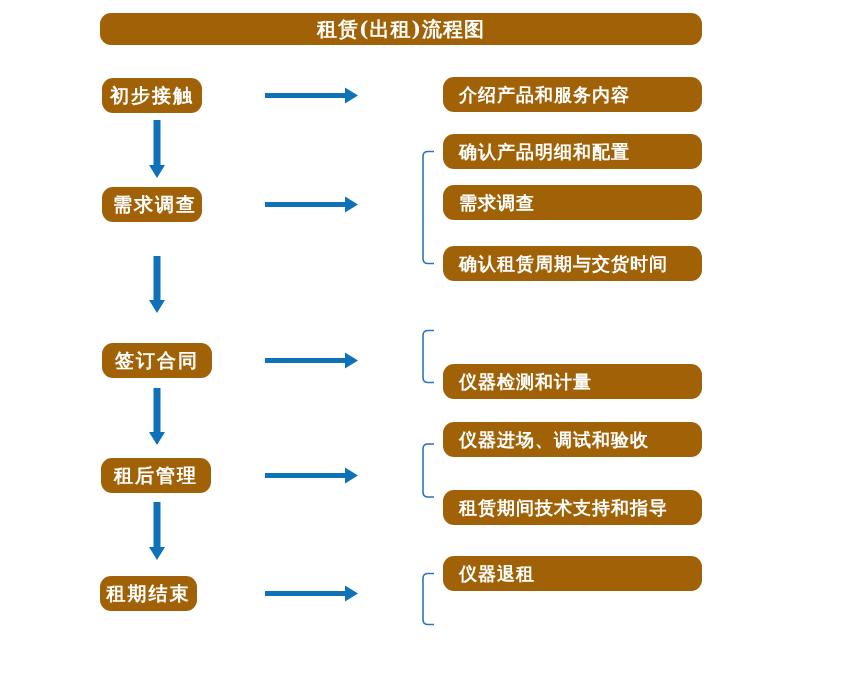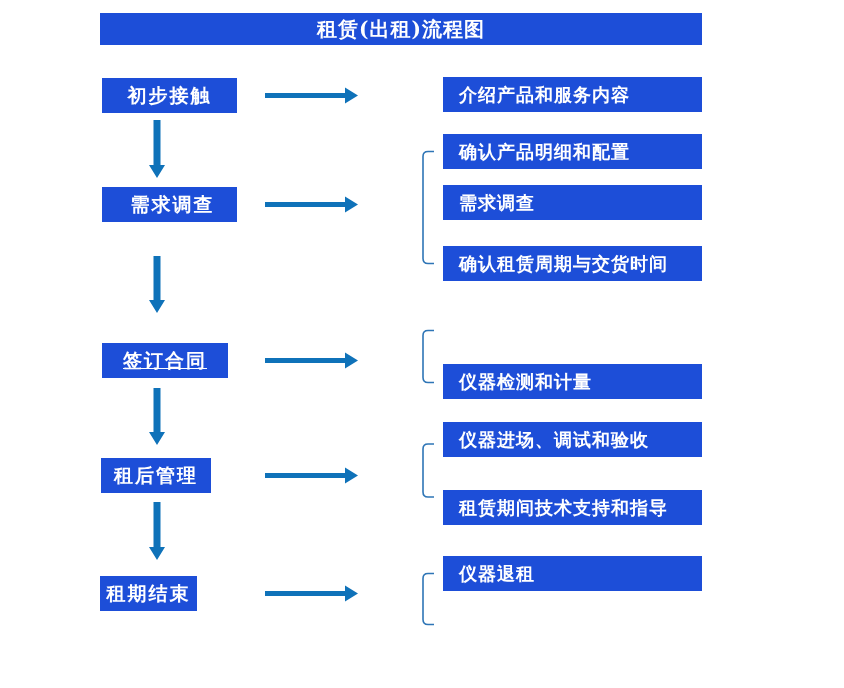--- a/index.html
+++ b/index.html
@@ -5,35 +5,36 @@
   html,body{margin:0;padding:0;background:#ffffff;}
   .canvas{
     position:relative;
     width:844px;height:688px;
     background:#ffffff;
     font-family:"DejaVu Serif","Liberation Serif",serif;
     overflow:hidden;
   }
   .bluebox{
     position:absolute;
-    background:#1d4ed8;
+    background:#a16207;
     color:#ffffff;
     font-weight:bold;
     display:flex;
     align-items:center;
     box-sizing:border-box;
+    border-radius:11px;
   }
   .titlebar{
     left:100px;top:13px;width:602px;height:32px;
     justify-content:center;
     font-size:20px;
     letter-spacing:1px;
   }
   .stage{
-    width:135px;height:35px;
+    width:100px;height:35px;
     justify-content:center;
     font-size:19px;
     letter-spacing:2px;
   }
   .detail{
     left:443px;width:259px;height:35px;
     justify-content:flex-start;
     padding-left:16px;
     font-size:18px;
     letter-spacing:1px;
@@ -47,21 +48,21 @@
 </style>
 </head>
 <body>
 
 <div class="canvas">
 
   <div class="bluebox titlebar">租赁(出租)流程图</div>
 
   <div class="bluebox stage" style="left:102px;top:78px;">初步接触</div>
   <div class="bluebox stage" style="left:102px;top:187px;padding-left:6px;">需求调查</div>
-  <div class="bluebox stage" style="left:102px;top:343px;width:126px;text-decoration:underline;">签订合同</div>
+  <div class="bluebox stage" style="left:102px;top:343px;width:110px;">签订合同</div>
   <div class="bluebox stage" style="left:101px;top:458px;width:110px;">租后管理</div>
   <div class="bluebox stage" style="left:100px;top:576px;width:97px;">租期结束</div>
 
   <div class="bluebox detail" style="top:77px;">介绍产品和服务内容</div>
   <div class="bluebox detail" style="top:134px;">确认产品明细和配置</div>
   <div class="bluebox detail" style="top:185px;">需求调查</div>
   <div class="bluebox detail" style="top:246px;">确认租赁周期与交货时间</div>
   <div class="bluebox detail" style="top:364px;">仪器检测和计量</div>
   <div class="bluebox detail" style="top:422px;">仪器进场、调试和验收</div>
   <div class="bluebox detail" style="top:490px;">租赁期间技术支持和指导</div>

